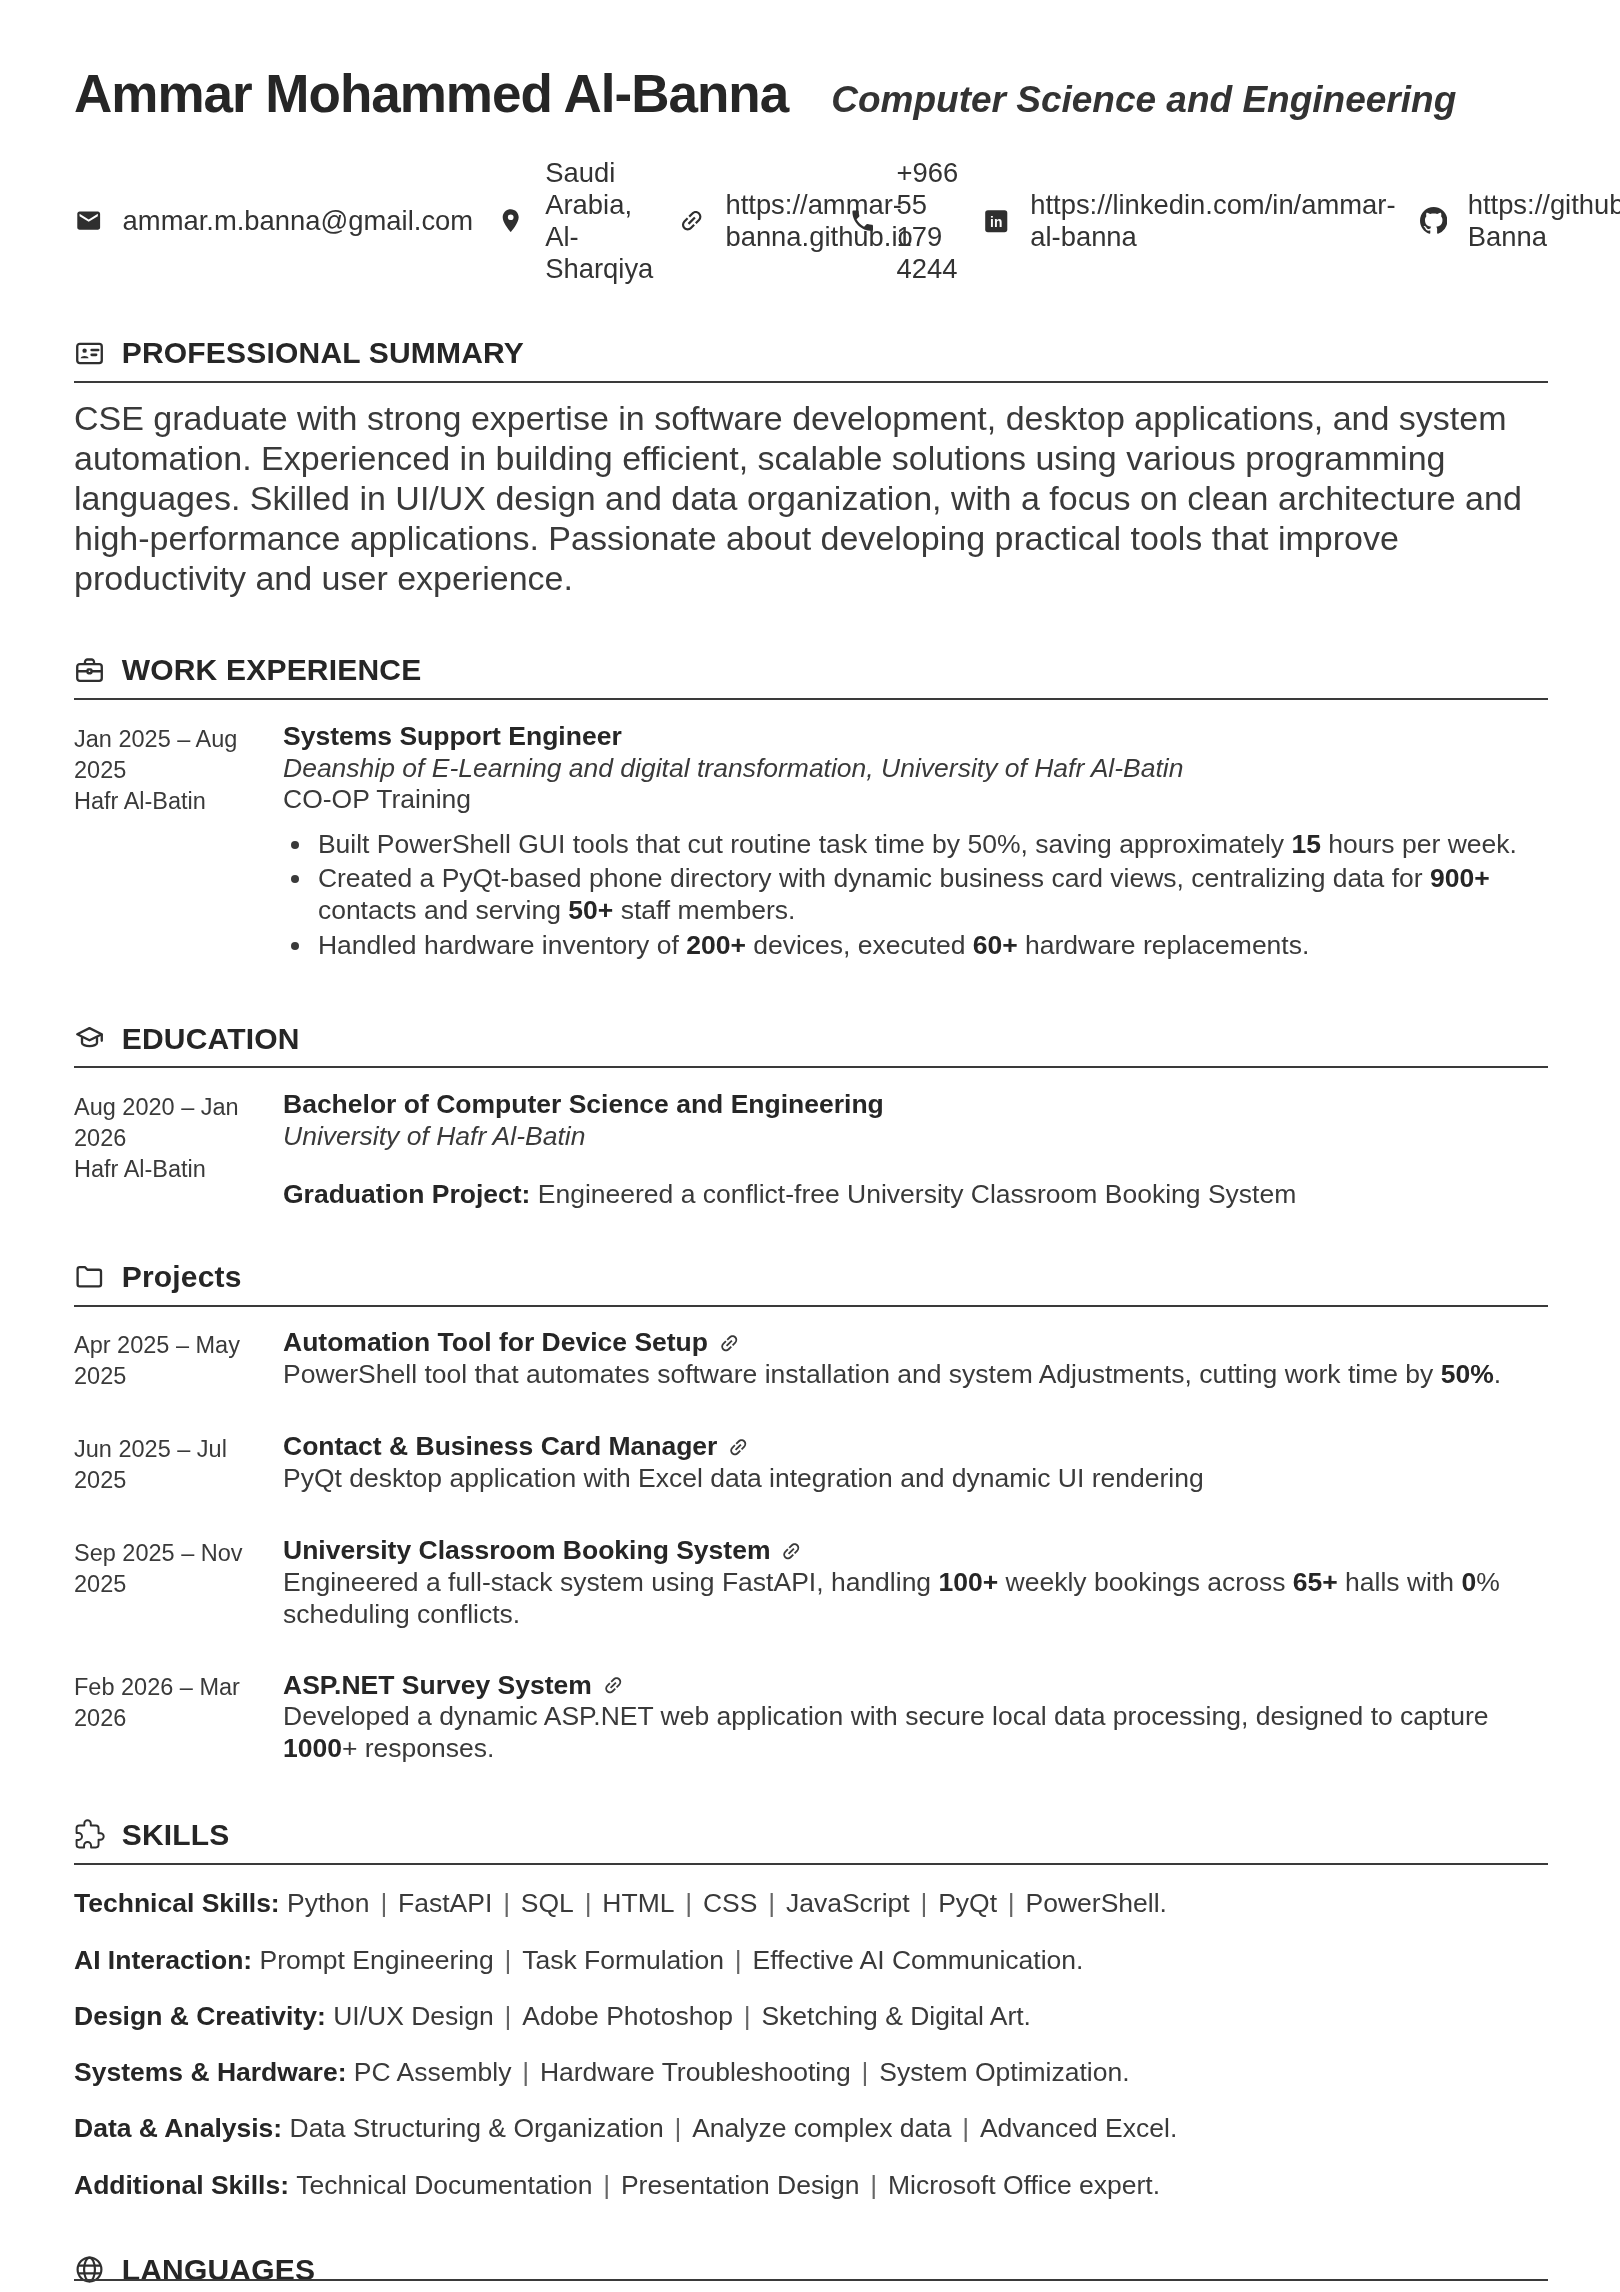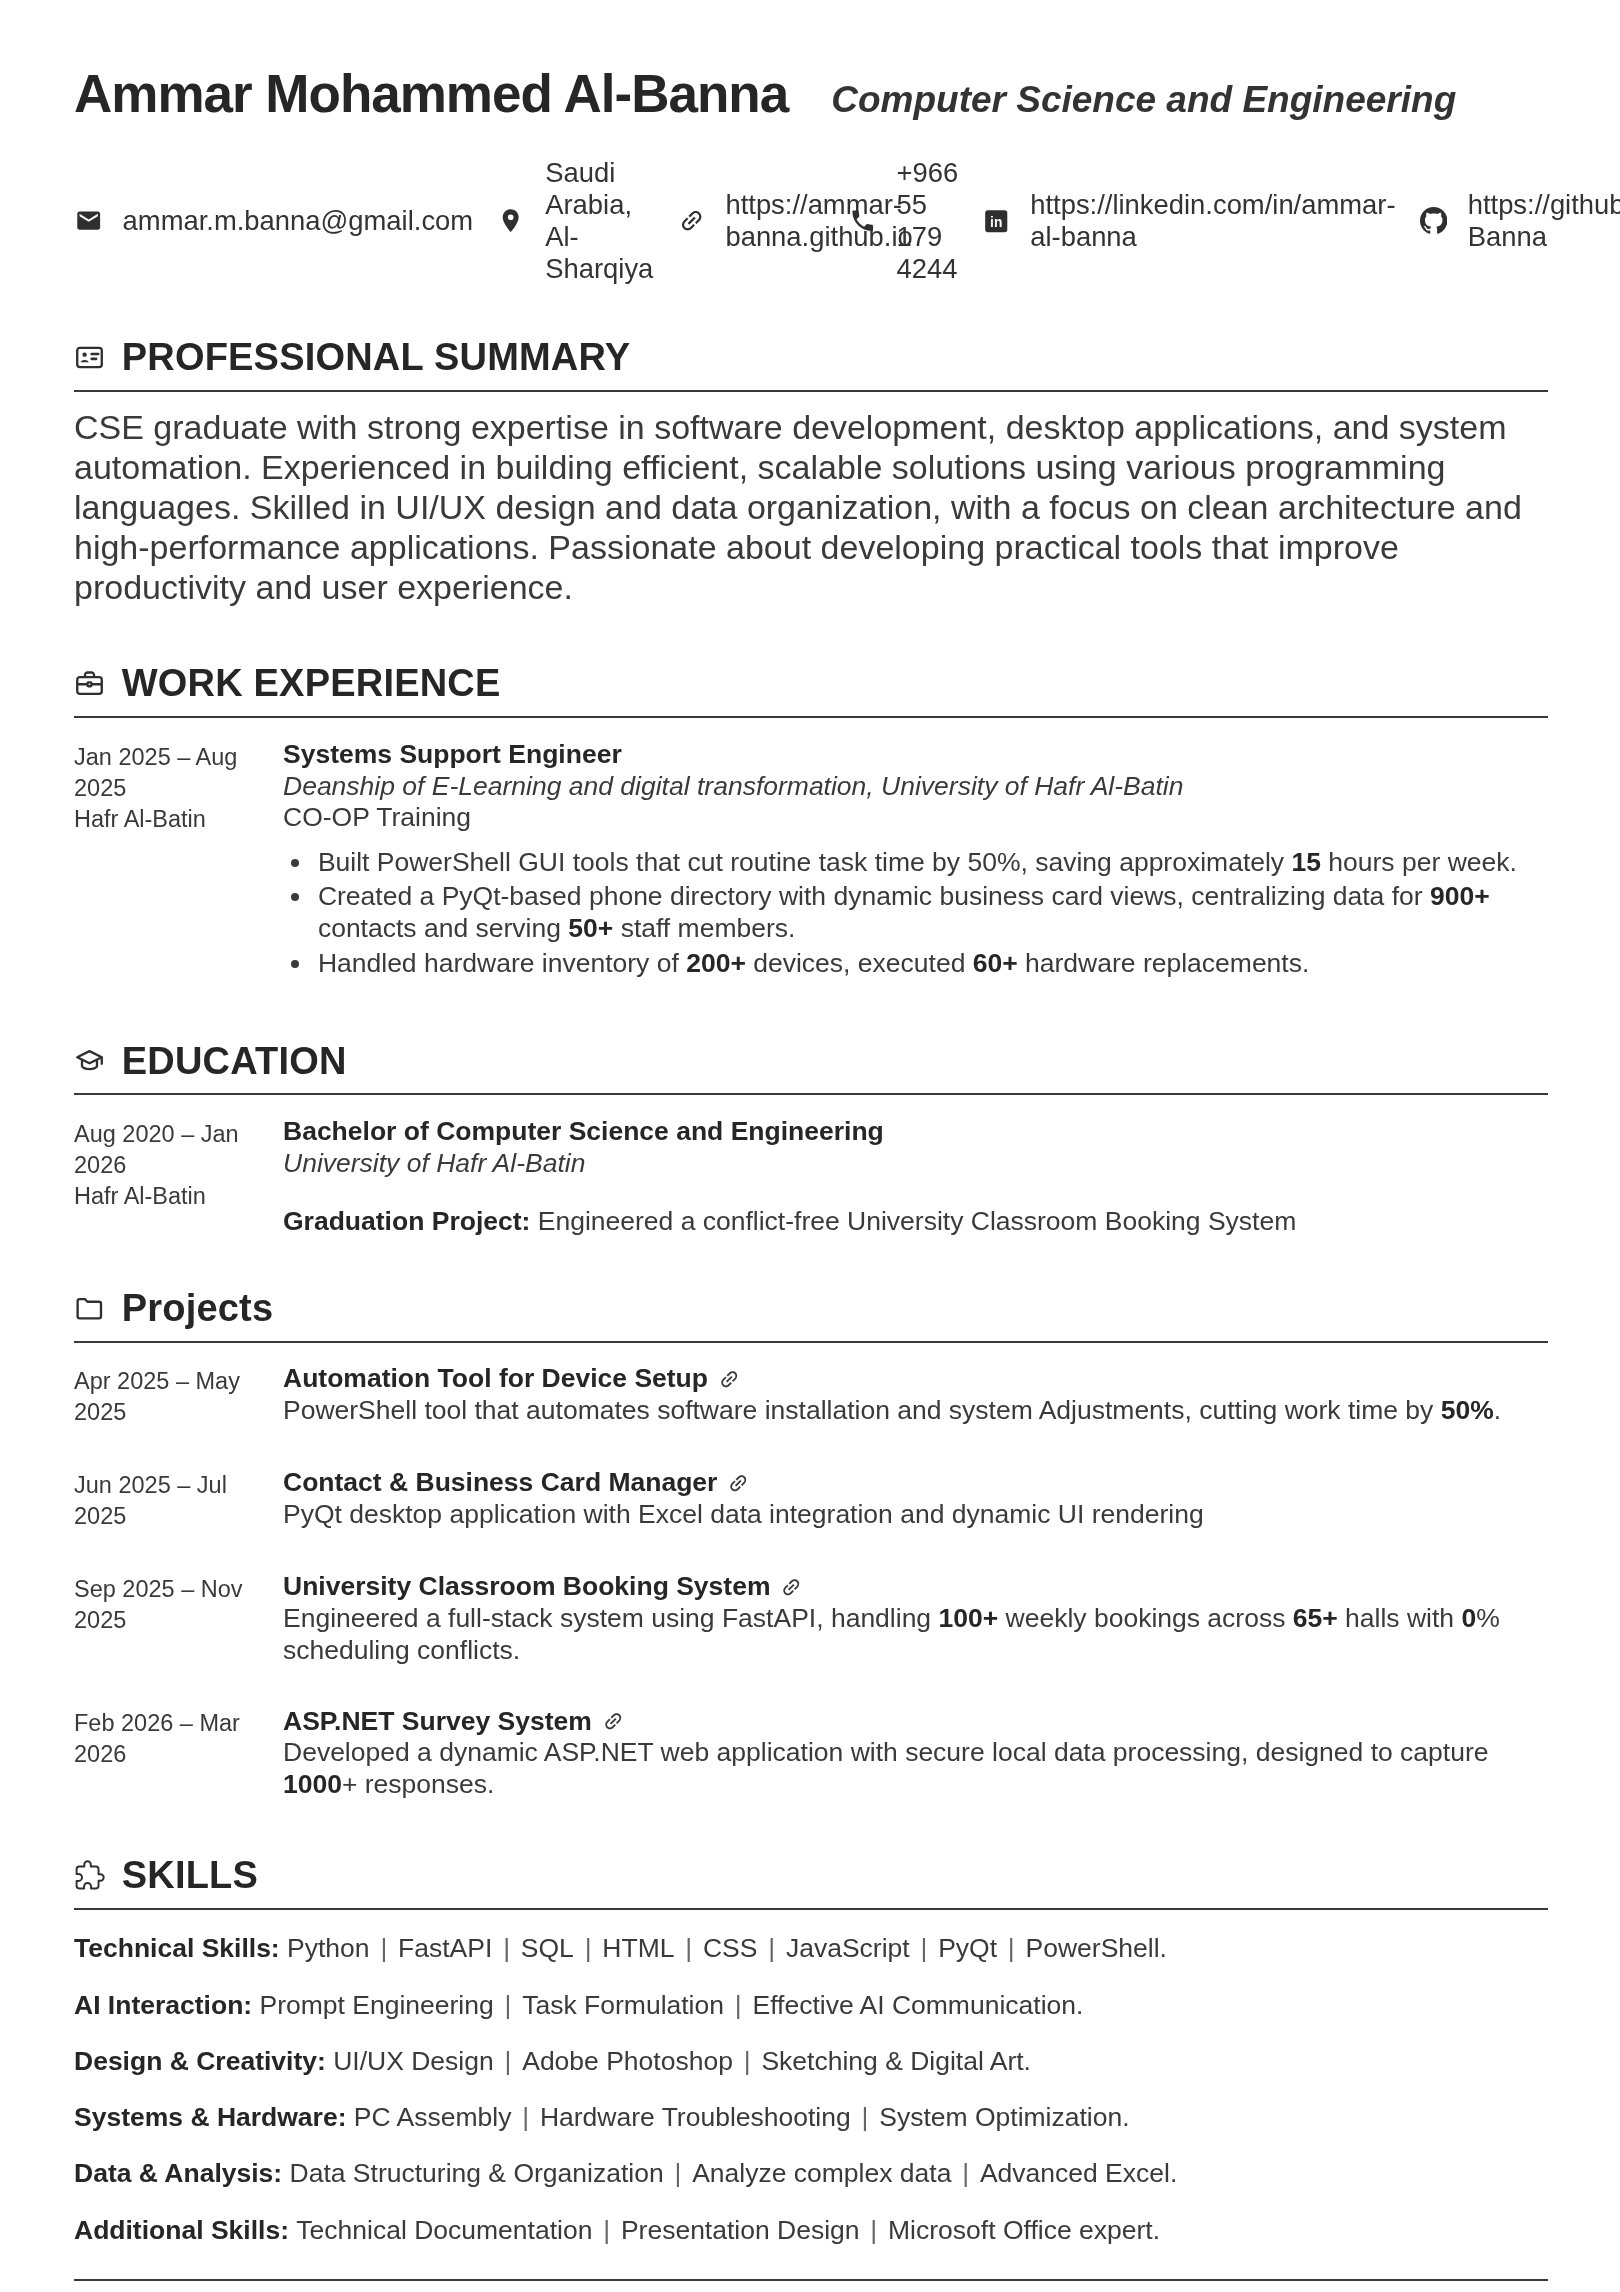--- a/index.html
+++ b/index.html
@@ -16,21 +16,21 @@
   .headline { font-size:37px; font-style:italic; font-weight:700; color:#333333; }
   .contact-grid { display:flex; margin-top:33px; }
   .contact-col { display:flex; flex-direction:row; gap:23.5px; }
   .contact-col.left  { width:52.5%; }
   .contact-col.right { flex:1; }
   .contact-item { display:flex; align-items:center; gap:19.6px; font-size:27.4px; color:#333333; }
   .contact-item .cicon { width:29px; height:29px; flex:none; display:flex; align-items:center; justify-content:center; }
   
   section { margin-top:49px; }
   .sec-head { display:flex; align-items:center; gap:16.7px; }
-  .sec-head h2 { font-size:38px; font-weight:700; color:#262626; letter-spacing:0.2px; }
+  .sec-head h2 { font-size:30px; font-weight:700; color:#262626; letter-spacing:0.2px; }
   .sicon { width:31px; height:31px; flex:none; display:flex; align-items:center; justify-content:center; }
   .rule { border:none; border-top:2.9px solid #3a3a3a; margin-top:10.8px; }
   .body-text { font-size:34px; line-height:1.17; color:#3a3a3a; margin-top:16.7px; }
   
   .row { display:flex; margin-top:20.6px; }
   .dates { width:209px; flex:none; font-size:23.5px; line-height:1.32; color:#3a3a3a; padding-top:2.9px; }
   .rcontent { flex:1; font-size:26.5px; line-height:1.2; }
   .entry-title { font-weight:700; color:#262626; display:flex; align-items:center; gap:9.8px; }
   .entry-org { font-style:italic; }
   ul.bullets { margin:12.7px 0 0 31px; }

